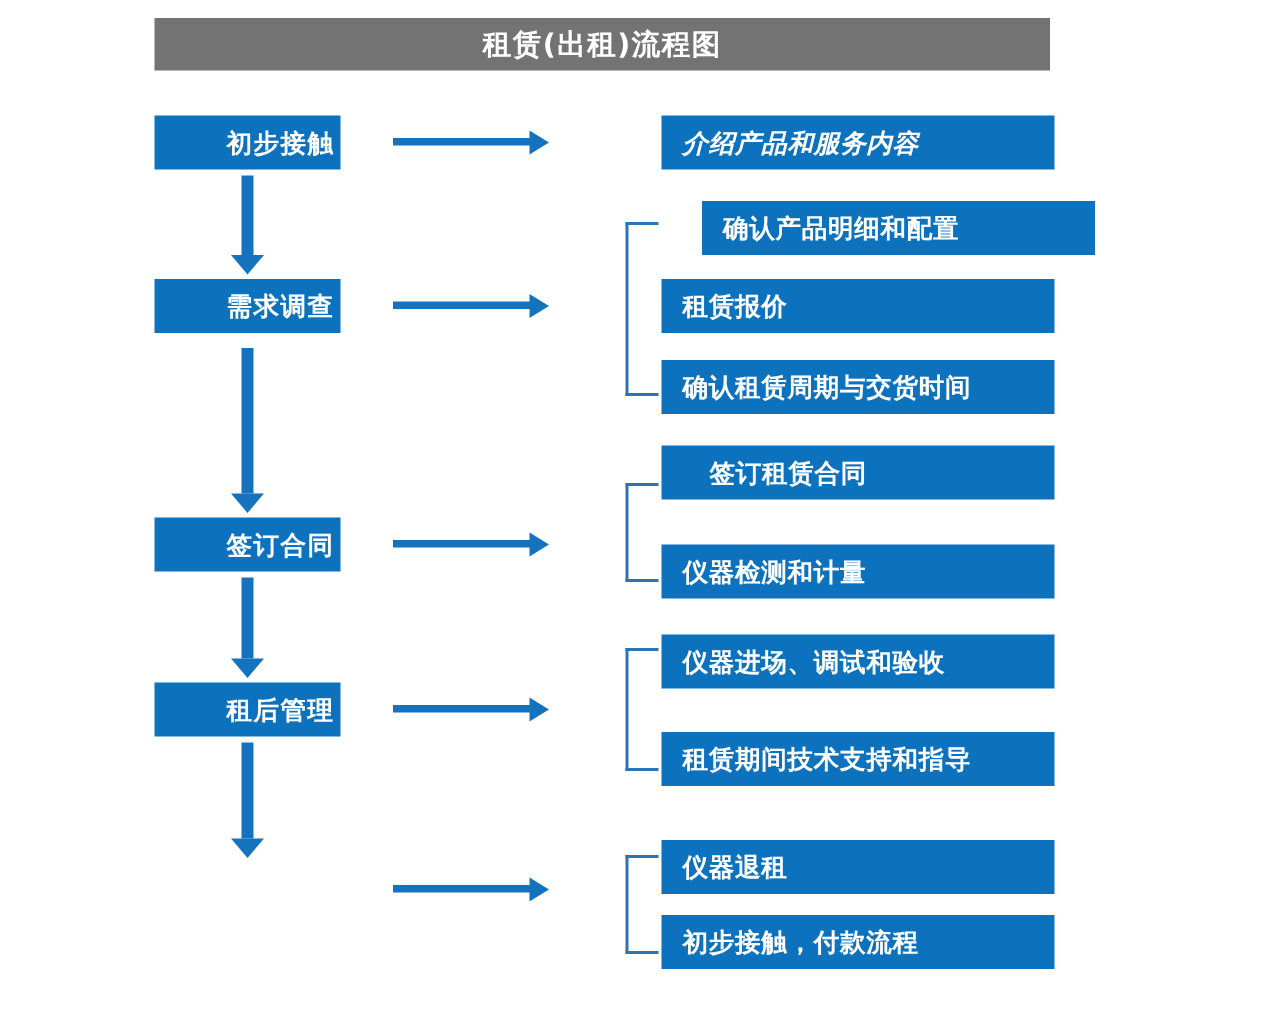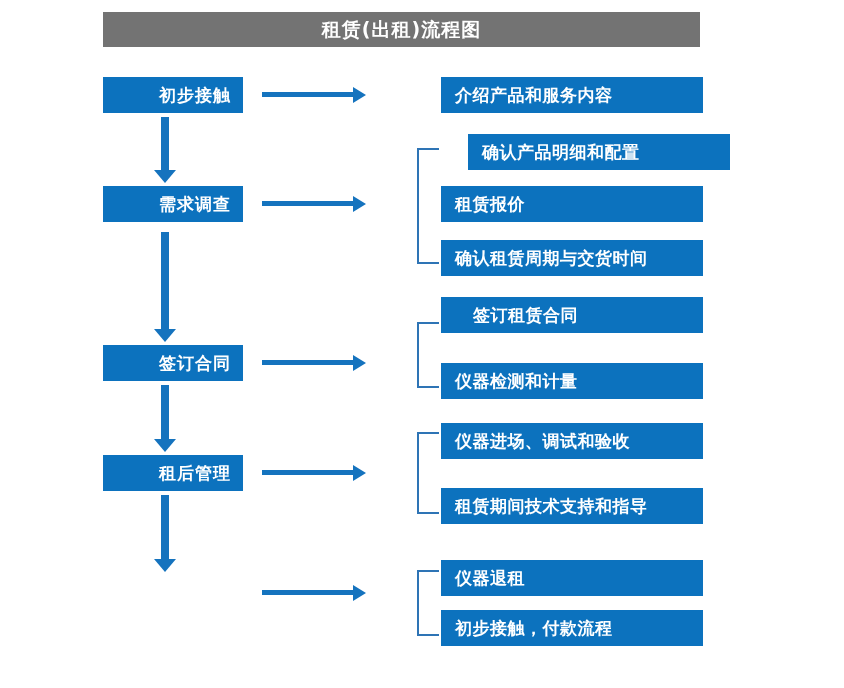--- a/index.html
+++ b/index.html
@@ -29,21 +29,21 @@
     font-size: 19px;
     font-weight: bold;
     letter-spacing: 1px;
     display: flex;
     align-items: center;
     justify-content: center;
     box-sizing: border-box;
   }
   .stage-box {
     position: absolute;
-    width: 140px;
+    width: 124px;
     height: 36px;
     background: #0C72BE;
     color: #ffffff;
     font-size: 17px;
     font-weight: bold;
     letter-spacing: 1px;
     display: flex;
     align-items: center;
     justify-content: center;
     box-sizing: border-box;
@@ -167,21 +167,21 @@
   <div class="h-arrow" style="left:262px; top:585px;">
     <div class="shaft"></div>
       <div class="head"></div>
   </div>
 
   <div class="bracket" style="left:417px; top:148px; height:116px;"></div>
   <div class="bracket" style="left:417px; top:322px; height:66px;"></div>
   <div class="bracket" style="left:417px; top:432px; height:82px;"></div>
   <div class="bracket" style="left:417px; top:570px; height:66px;"></div>
 
-  <div class="detail-box" style="top:77px;">介绍产品和服务内容</div>
+  <div class="detail-box" style="top:77px;font-style:italic;">介绍产品和服务内容</div>
 
   <div class="detail-box" style="top:134px;margin-left:27px;">确认产品明细和配置</div>
   <div class="detail-box" style="top:186px;">租赁报价</div>
   <div class="detail-box" style="top:240px;">确认租赁周期与交货时间</div>
 
   <div class="detail-box" style="top:297px;padding-left:32px;">签订租赁合同</div>
   <div class="detail-box" style="top:363px;">仪器检测和计量</div>
 
   <div class="detail-box" style="top:423px;font-family:Liberation Mono, monospace;">仪器进场、调试和验收</div>
   <div class="detail-box" style="top:488px;">租赁期间技术支持和指导</div>

